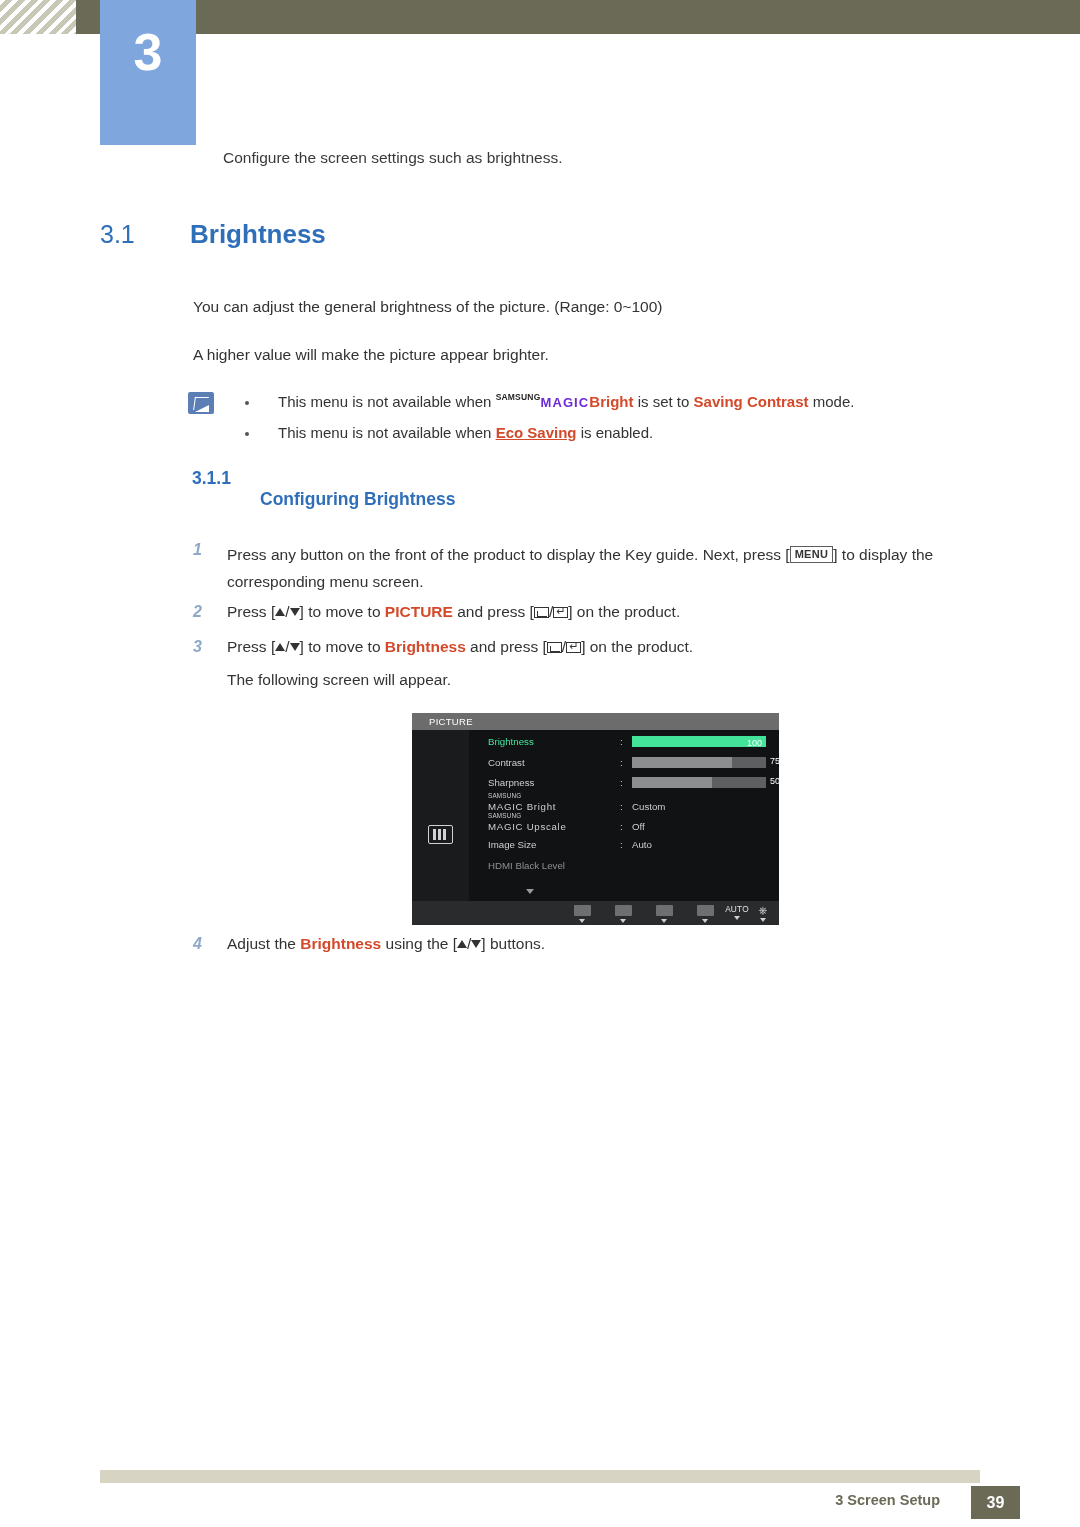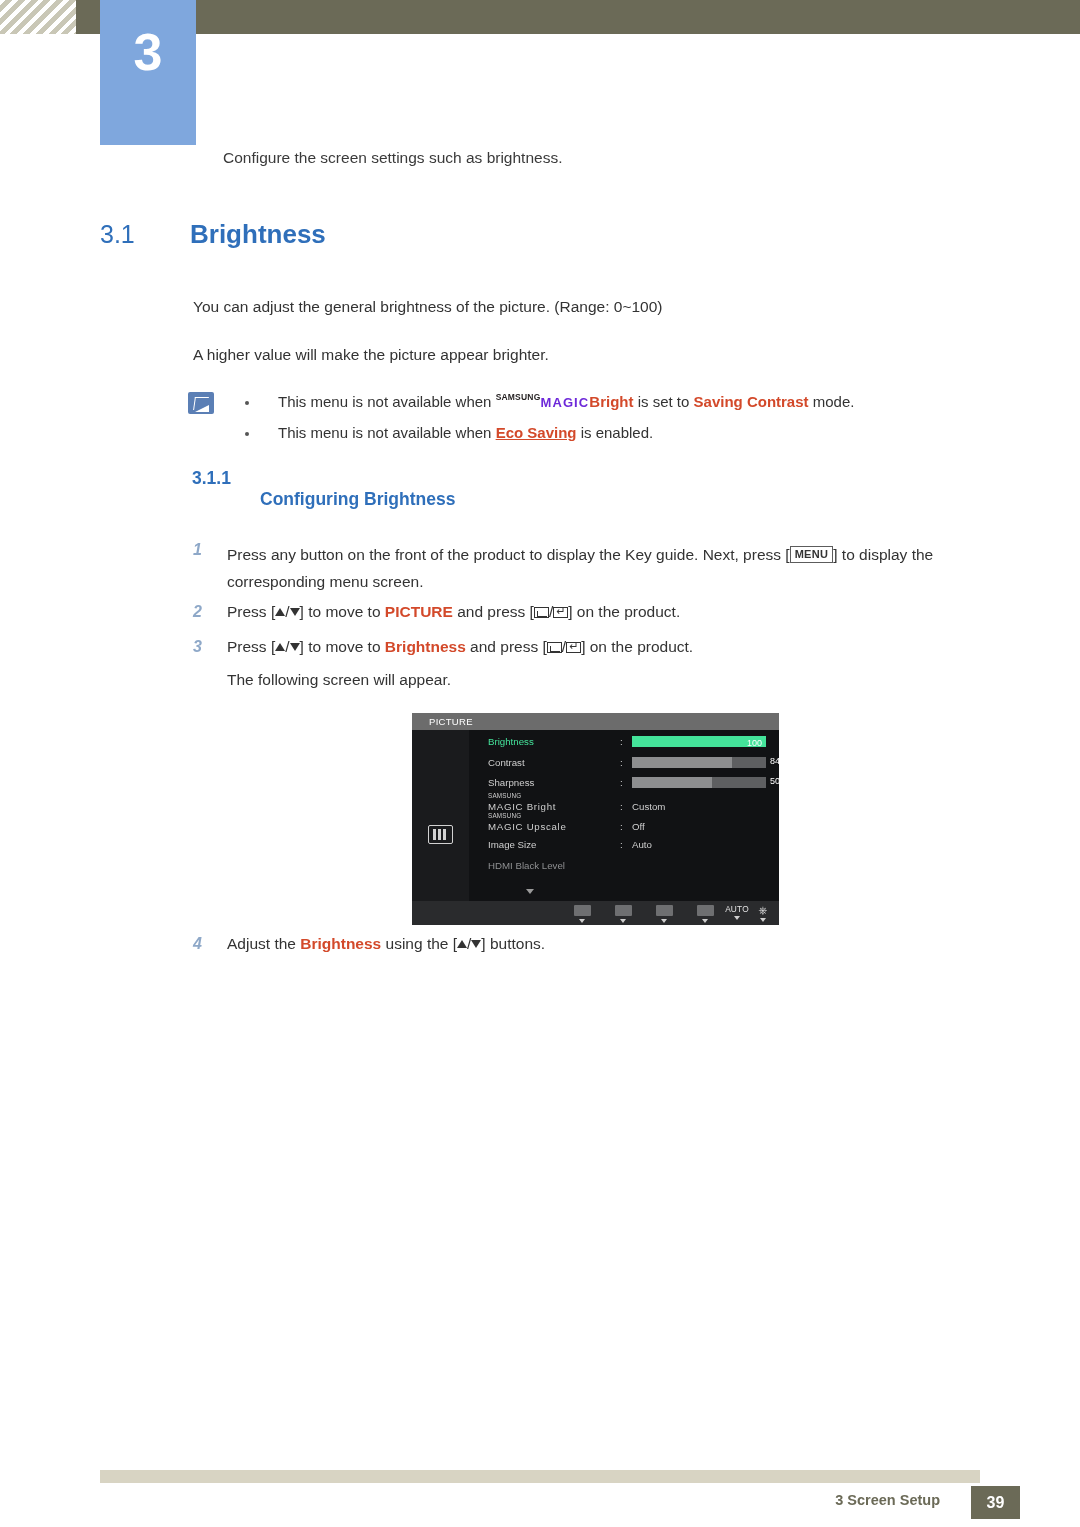--- a/index.html
+++ b/index.html
@@ -447,21 +447,21 @@
         <div class="osd-bar-num" style="right:4px">100</div>
       </div>
     </div>
 
     <div class="osd-row">
       <div class="osd-label">Contrast</div>
       <div class="osd-colon">:</div>
       <div class="osd-bar-track">
         <div class="osd-bar-fill" style="width:100px;background:#8d8e90"></div>
       </div>
-      <div class="osd-bar-num" style="left:301px">84</div>
+      <div class="osd-bar-num" style="left:301px">75</div>
     </div>
 
     <div class="osd-row">
       <div class="osd-label">Sharpness</div>
       <div class="osd-colon">:</div>
       <div class="osd-bar-track">
         <div class="osd-bar-fill" style="width:80px;background:#8d8e90"></div>
       </div>
       <div class="osd-bar-num" style="left:301px">50</div>
     </div>

